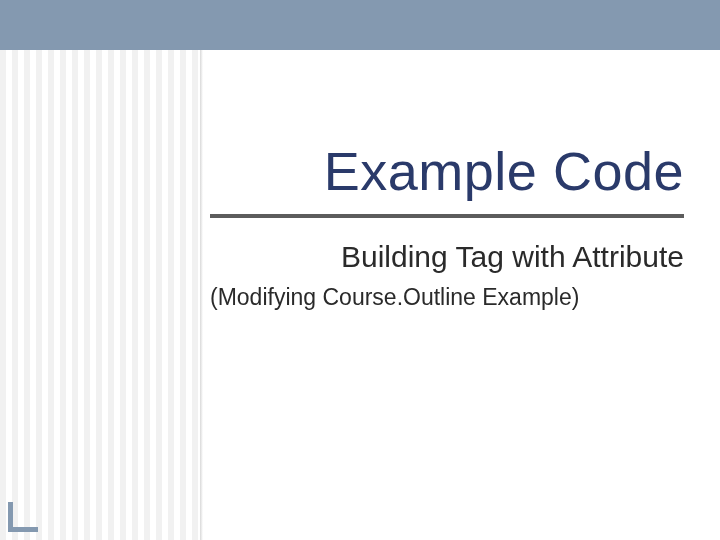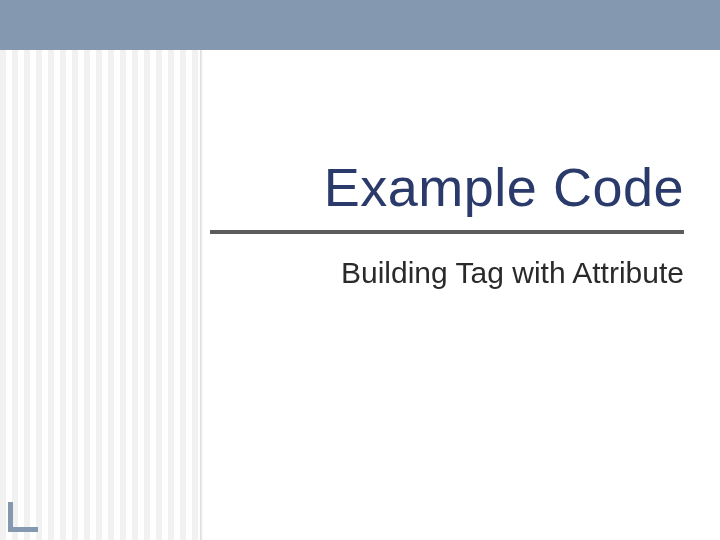--- a/index.html
+++ b/index.html
@@ -59,21 +59,21 @@
     .corner-v {
       position: absolute;
       bottom: 0;
       left: 0;
       width: 5px;
       height: 30px;
       background: #8499b0;
     }
     .content {
       position: absolute;
-      top: 156px;
+      top: 140px;
       left: 210px;
       right: 36px;
     }
     .title {
       font-size: 54px;
       color: #2a3a6a;
       text-align: right;
       font-weight: 400;
       letter-spacing: 0.5px;
     }
@@ -106,13 +106,14 @@
 
 <div class="corner-accent">
   <div class="corner-h"></div>
   <div class="corner-v"></div>
 </div>
 
 <div class="content">
   <div class="title">Example Code</div>
   <div class="title-underline"></div>
   <div class="subtitle">Building Tag with Attribute</div>
+  <div class="description">(Modifying Course.Outline Example)</div>
 </div>
 
 </body></html>

